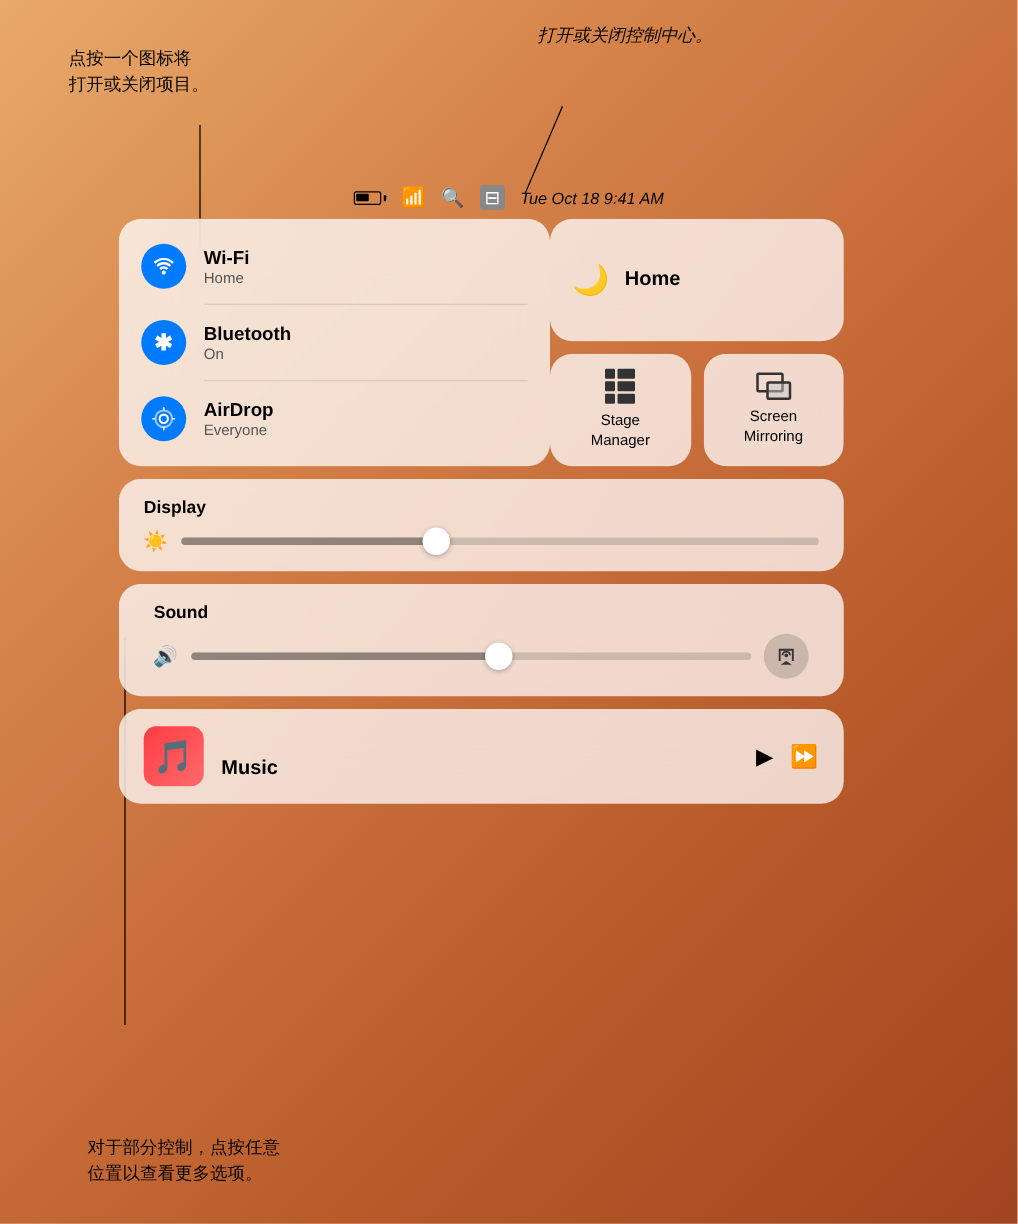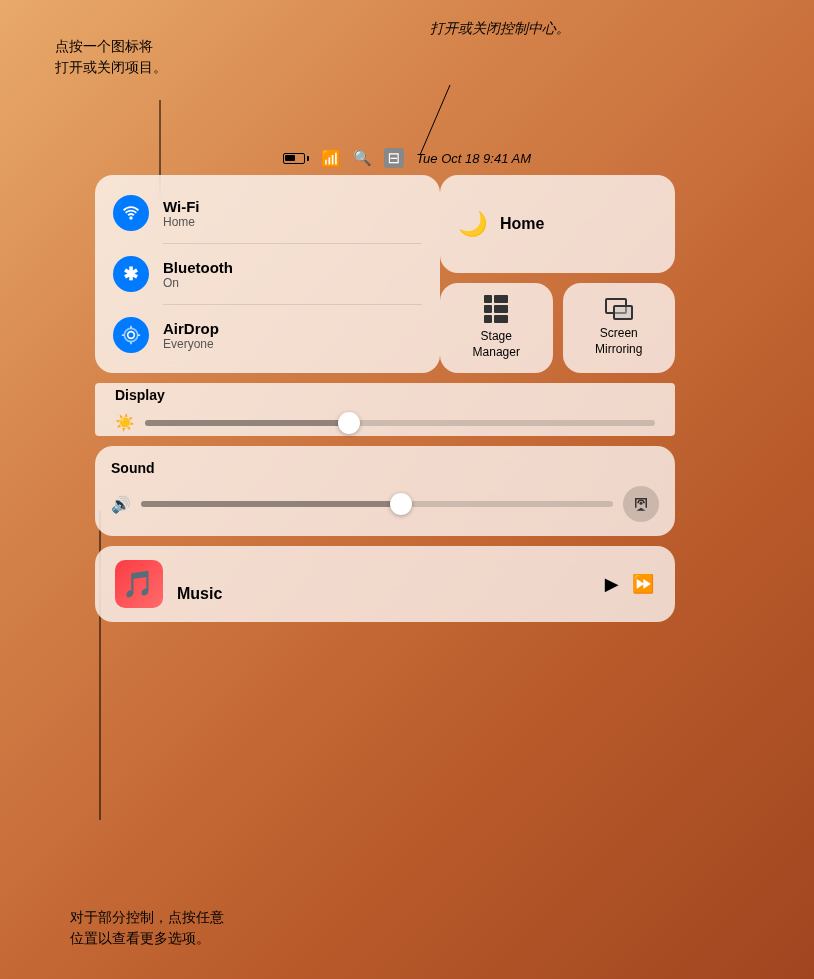--- a/index.html
+++ b/index.html
@@ -194,22 +194,22 @@
       color: #000;
       text-align: center;
       line-height: 1.3;
     }
 
     
     .display-panel {
       background: rgba(255,255,255,0.75);
       backdrop-filter: blur(20px);
       -webkit-backdrop-filter: blur(20px);
-      border-radius: 4px;
-      padding: 4px 20px;
+      border-radius: 18px;
+      padding: 14px 20px;
     }
 
     .panel-label {
       font-size: 14px;
       font-weight: 600;
       color: #000;
       margin-bottom: 10px;
     }
 
     .slider-row {
@@ -248,21 +248,21 @@
       top: 50%;
       transform: translateY(-50%);
     }
 
     
     .sound-panel {
       background: rgba(255,255,255,0.75);
       backdrop-filter: blur(20px);
       -webkit-backdrop-filter: blur(20px);
       border-radius: 18px;
-      padding: 14px 16px;
+      padding: 14px 28px;
     }
 
     .sound-row {
       display: flex;
       align-items: center;
       gap: 10px;
     }
 
     .airplay-btn {
       width: 36px;

